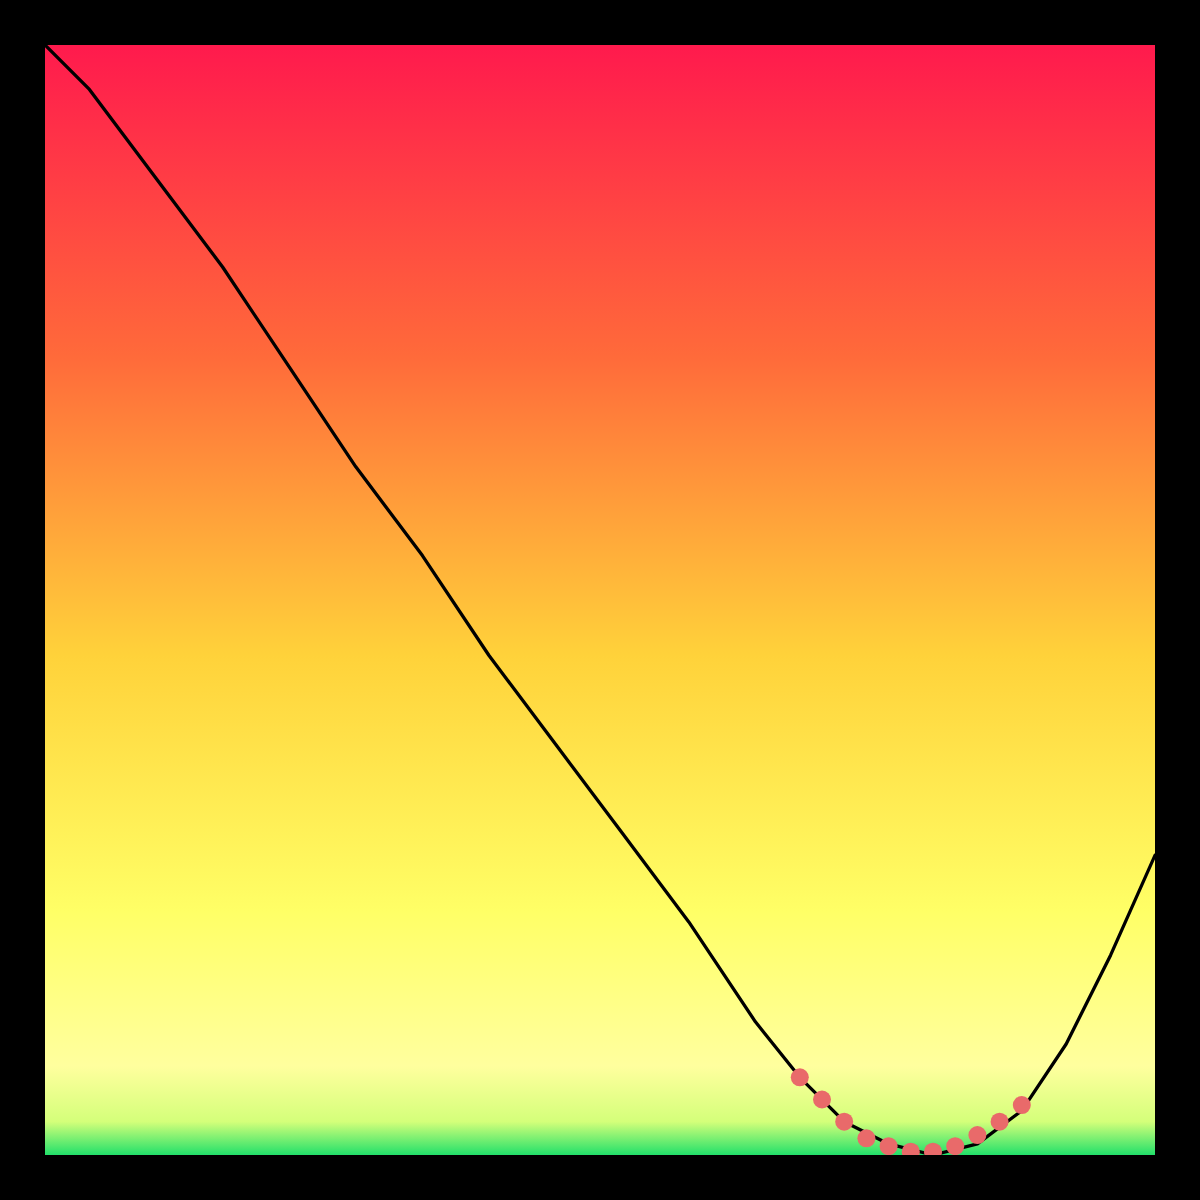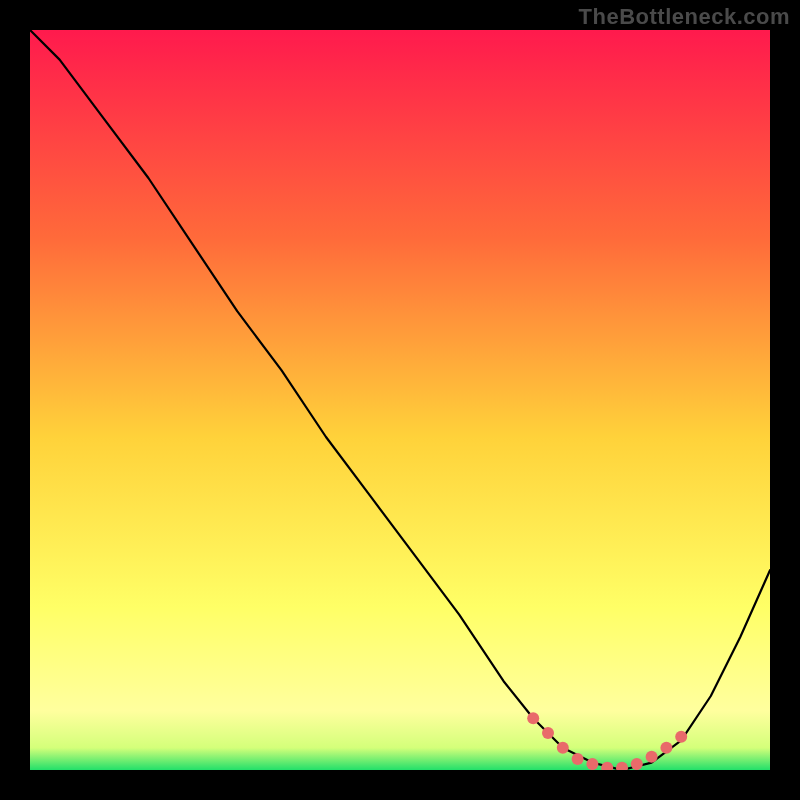--- a/index.html
+++ b/index.html
@@ -43,21 +43,20 @@
     width: 740px;
     height: 740px;
     display: block;
   }
 </style>
 </head>
 <body>
 
 <div class="frame">
 
-  <div class="watermark">TheBottleneck.com</div>
 
   <div class="plot-area">
     <svg class="chart" viewBox="0 0 740 740" preserveAspectRatio="none">
       <defs>
         <linearGradient id="bg-grad" x1="0" y1="0" x2="0" y2="1">
           <stop id="g0" offset="0%" stop-color="#ff1a4d"></stop>
           <stop id="g1" offset="28%" stop-color="#ff6a3a"></stop>
           <stop id="g2" offset="55%" stop-color="#ffd23a"></stop>
           <stop id="g3" offset="78%" stop-color="#ffff66"></stop>
           <stop id="g4" offset="92%" stop-color="#ffff9e"></stop>

